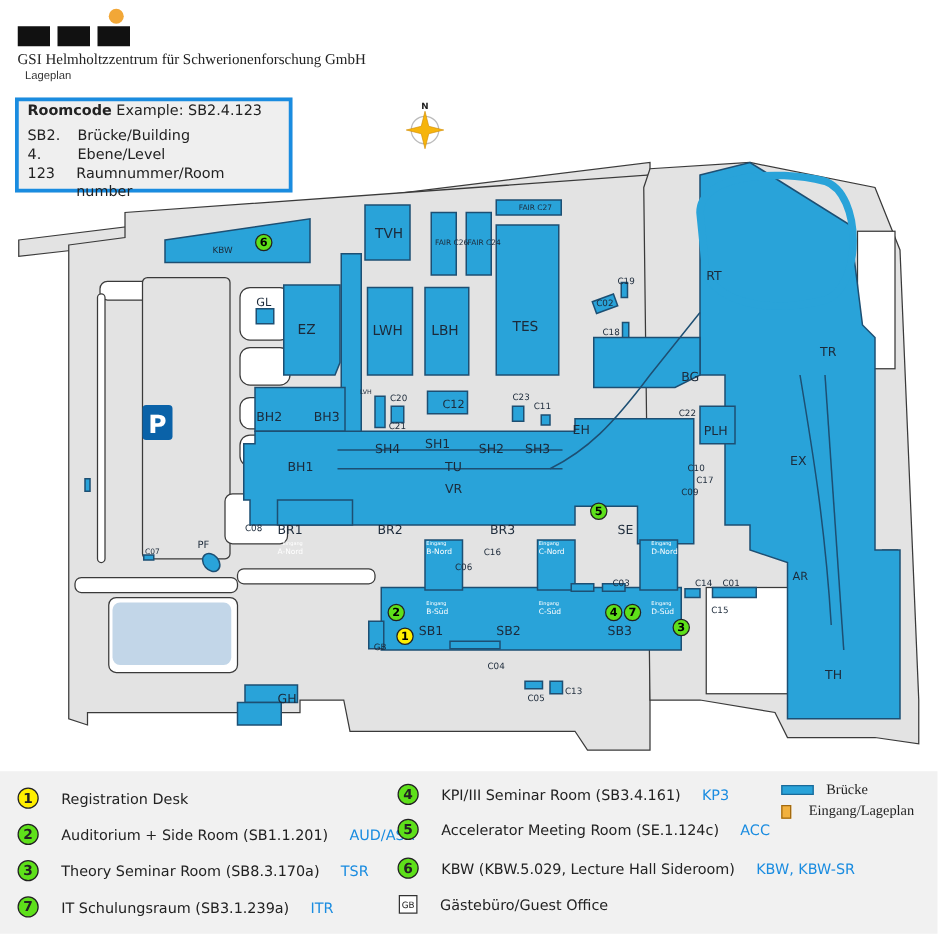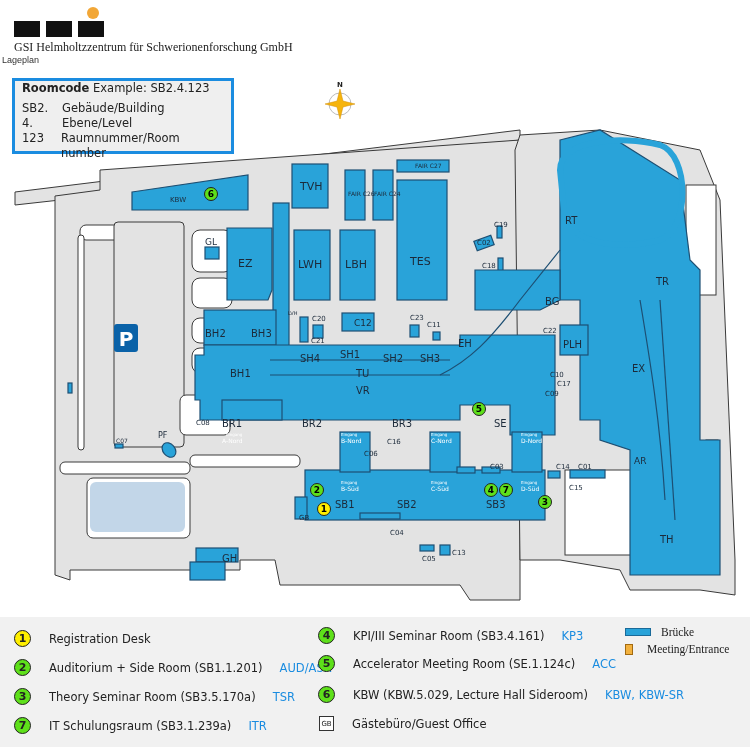--- a/index.html
+++ b/index.html
@@ -1,19 +1,19 @@
 <!DOCTYPE html>
 <html><head>
 <meta charset="utf-8">
 <style>
   html, body { margin:0; padding:0; background:#ffffff; }
   body { width:750px; height:747px; position:relative; overflow:hidden; font-family:"DejaVu Sans", sans-serif; }
   .logo { position:absolute; left:14px; top:5px; }
   .org { position:absolute; left:14px; top:40px; font-family:Liberation Serif, serif; font-size:12px; color:#222; }
-  .sub { position:absolute; left:2px; top:55px; font-family:"Liberation Sans", sans-serif; font-size:9px; color:#333; }
+  .sub { position:absolute; left:20px; top:55px; font-family:"Liberation Sans", sans-serif; font-size:9px; color:#333; }
   .roombox { position:absolute; left:12px; top:78px; width:222px; height:76px; border:3px solid #1a8ce0; background:#efefef; box-sizing:border-box; padding:0 7px; font-family:"DejaVu Sans", sans-serif; font-size:11.5px; color:#222; }
   .roombox .title { margin-bottom:6px; }
   .roombox .title b { font-weight:bold; }
   .roombox .row { display:flex; line-height:15px; }
   .roombox .row span:first-child { width:40px; }
   #map { position:absolute; left:0; top:0; }
   .maplabel { font-family:"DejaVu Sans", sans-serif; fill:#1c2a3a; }
   .legend { position:absolute; left:0; top:617px; width:750px; height:130px; background:#f1f1f1; }
   .li { position:absolute; display:flex; align-items:center; font-family:"DejaVu Sans", sans-serif; font-size:11.5px; color:#222; white-space:nowrap; }
   .badge { width:17px; height:17px; border-radius:50%; border:1.5px solid #222; display:inline-flex; align-items:center; justify-content:center; font-weight:bold; font-size:11px; margin-right:18px; box-sizing:border-box; }
@@ -242,21 +242,21 @@
     <circle cx="79" cy="8" r="6" fill="#f2a737"></circle>
   </svg>
 </div>
 <div class="org">GSI Helmholtzzentrum für Schwerionenforschung GmbH</div>
 <div class="sub">Lageplan</div>
 
 <div class="roombox">
   <div class="title"><b>Roomcode</b><span> Example: SB2.4.123</span></div>
   <div class="row">
       <span>SB2.</span>
-      <span>Gebäude/Building</span>
+      <span>Brücke/Building</span>
     </div>
   <div class="row">
       <span>4.</span>
       <span>Ebene/Level</span>
     </div>
   <div class="row">
       <span>123</span>
       <span>Raumnummer/Room number</span>
     </div>
 </div>
@@ -266,21 +266,21 @@
       <span class="badge b-yellow">1</span>
       <span>Registration Desk</span>
     </div>
   <div class="li" style="left:14px;top:42px">
       <span class="badge b-green">2</span>
       <span>Auditorium + Side Room (SB1.1.201)</span>
       <span class="code">AUD/ASR</span>
     </div>
   <div class="li" style="left:14px;top:71px">
       <span class="badge b-green">3</span>
-      <span>Theory Seminar Room (SB3.5.170a)</span>
+      <span>Theory Seminar Room (SB8.3.170a)</span>
       <span class="code">TSR</span>
     </div>
   <div class="li" style="left:14px;top:100px">
       <span class="badge b-green">7</span>
       <span>IT Schulungsraum (SB3.1.239a)</span>
       <span class="code">ITR</span>
     </div>
   <div class="li" style="left:318px;top:10px">
       <span class="badge b-green">4</span>
       <span>KPI/III Seminar Room (SB3.4.161)</span>
@@ -299,15 +299,15 @@
   <div class="li" style="left:319px;top:99px">
       <span class="gb">GB</span>
       <span>Gästebüro/Guest Office</span>
     </div>
   <div class="key" style="left:625px;top:9px">
       <span class="bridge-sw"></span>
       <span>Brücke</span>
     </div>
   <div class="key" style="left:617px;top:26px">
       <span class="ent-sw"></span>
-      <span>Meeting/Entrance</span>
+      <span>Eingang/Lageplan</span>
     </div>
 </div>
 
 </body></html>

